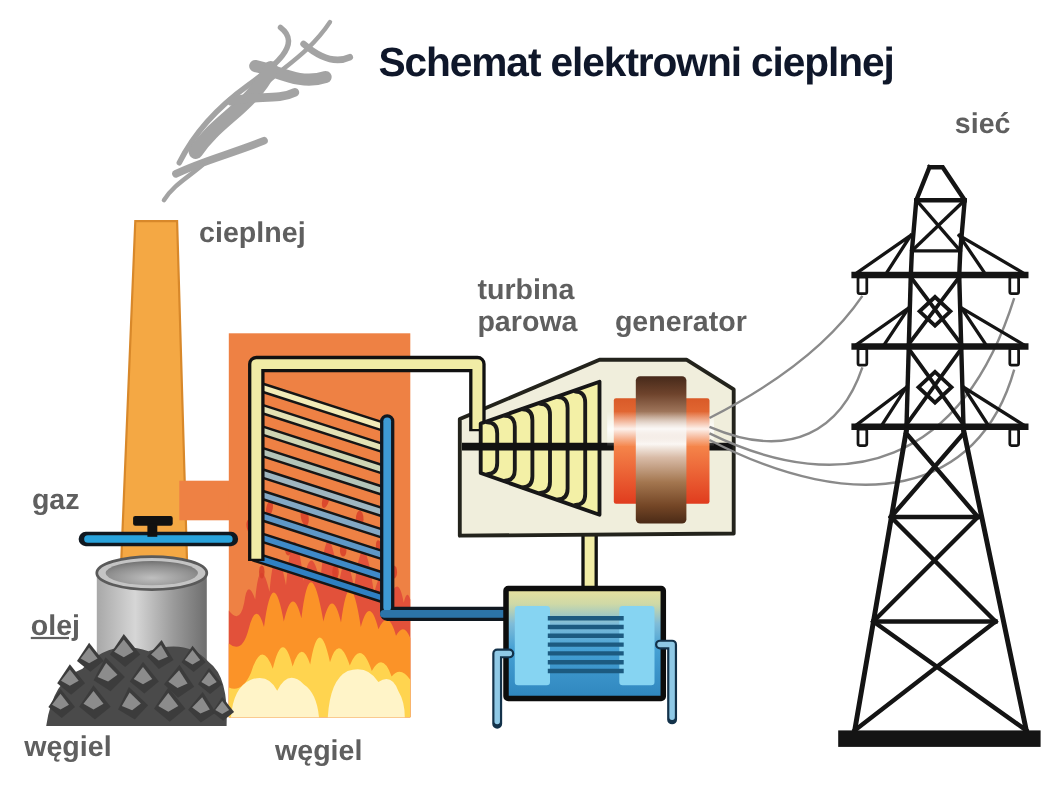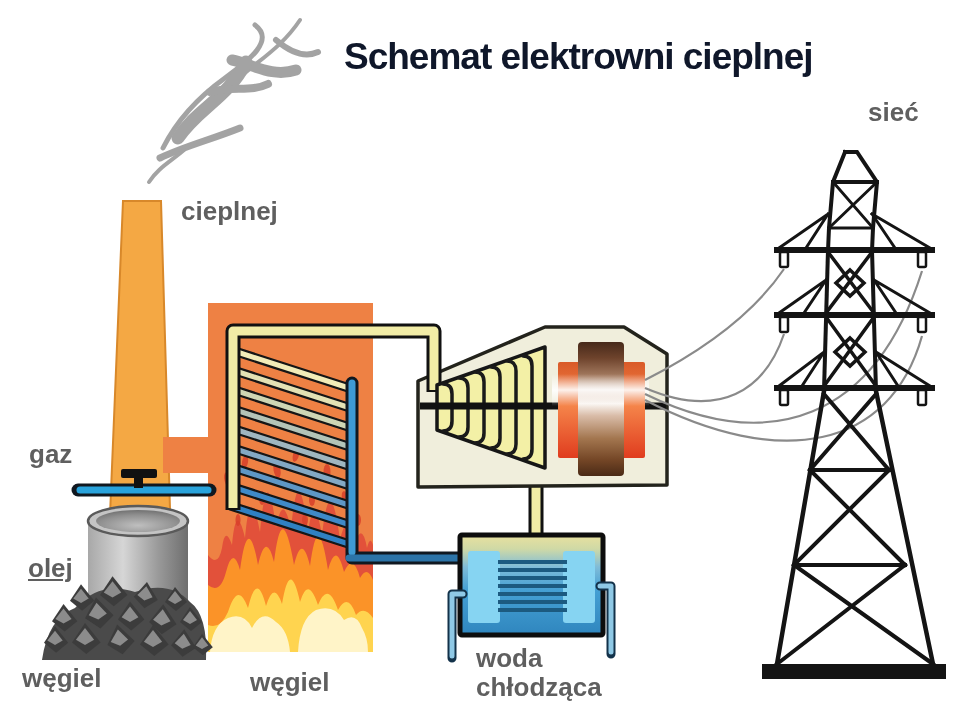--- a/index.html
+++ b/index.html
@@ -297,20 +297,21 @@
       <rect x="918" y="317" width="8" height="15" rx="1.5"></rect>
       <rect x="780" y="390" width="8" height="15" rx="1.5"></rect>
       <rect x="918" y="390" width="8" height="15" rx="1.5"></rect>
     </g>
   </g>
 </svg>
 
 <div class="title">Schemat elektrowni cieplnej</div>
 <div class="lbl lbl-spaliny">cieplnej</div>
 <div class="lbl lbl-siec">sieć</div>
+<div class="lbl lbl-turbina">turbina
+parowa</div>
+<div class="lbl lbl-generator">generator</div>
 <div class="lbl lbl-gaz">gaz</div>
 <div class="lbl lbl-olej">olej</div>
 <div class="lbl lbl-wegiel">węgiel</div>
 <div class="lbl lbl-kociol">węgiel</div>
-<div class="lbl lbl-woda">woda
-chłodząca</div>
 
 </div>
 
 </body></html>

